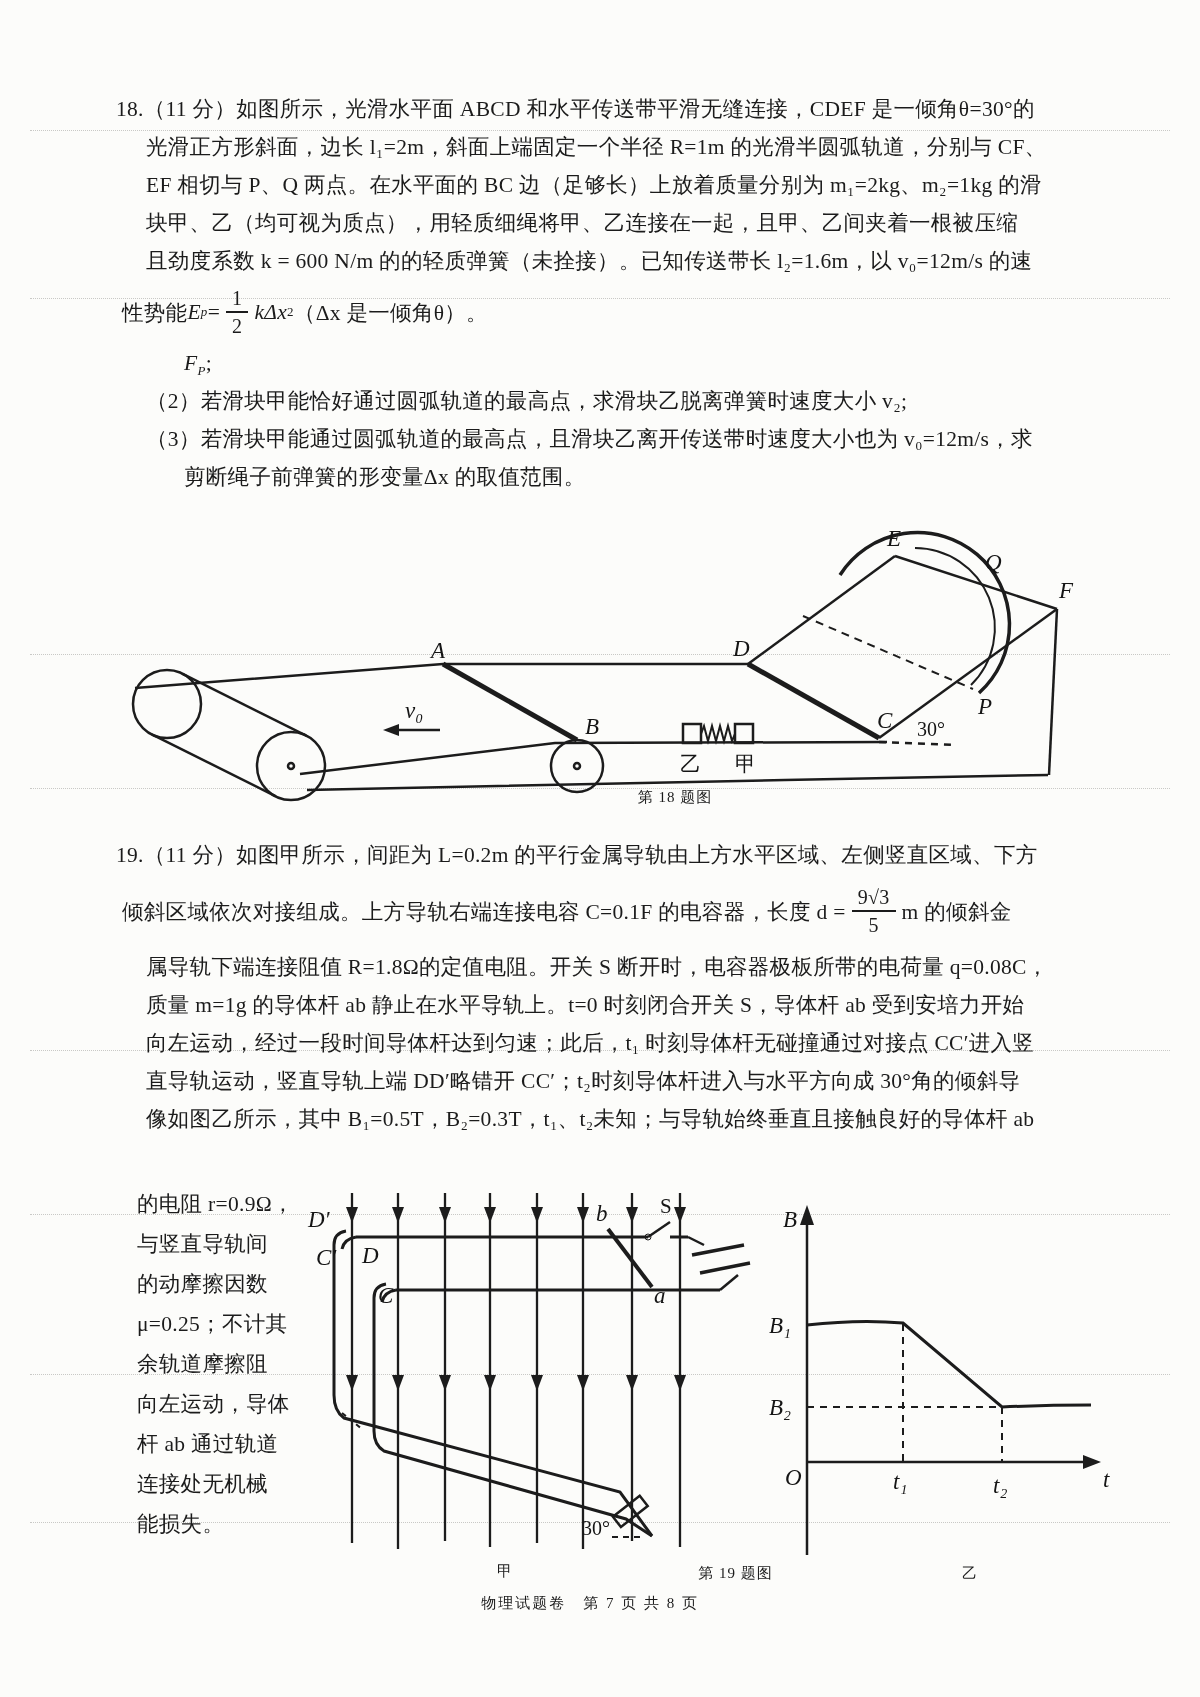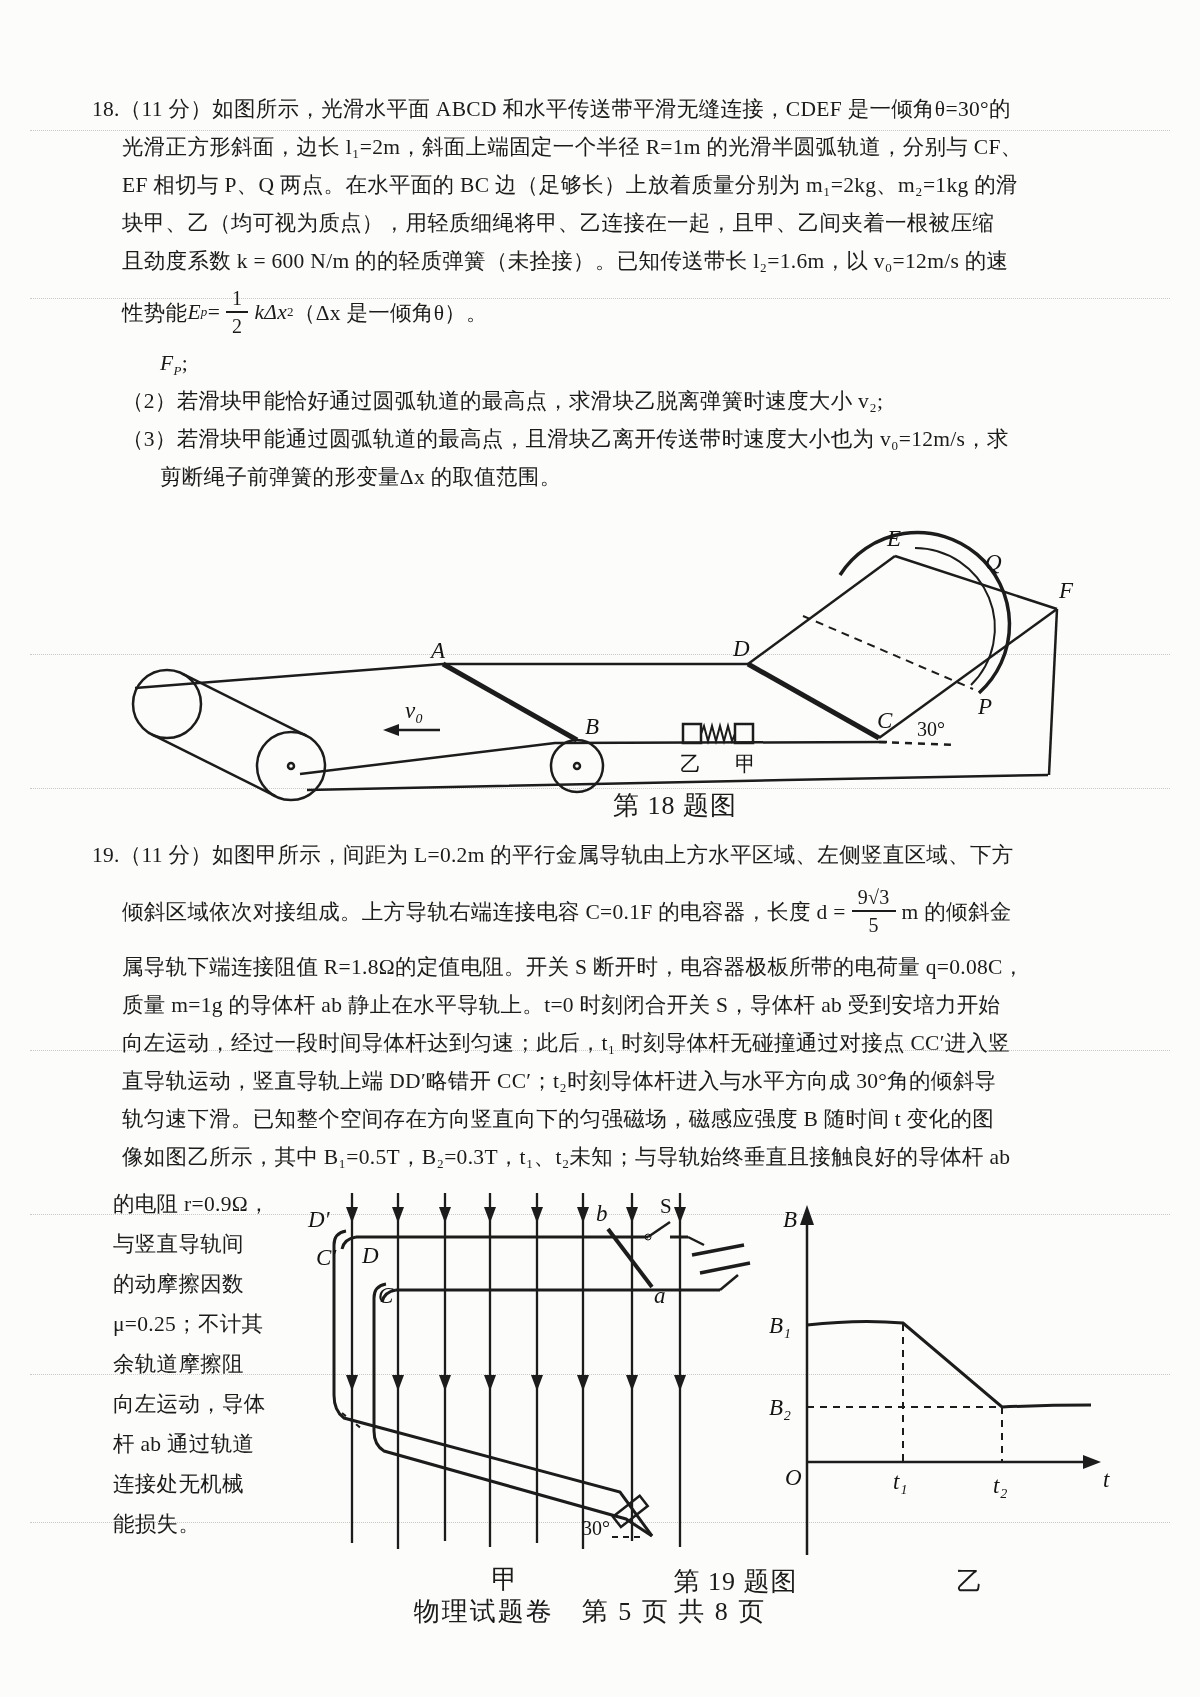--- a/index.html
+++ b/index.html
@@ -2,33 +2,33 @@
 <html><head>
 <meta charset="utf-8">
 <style>
   html,body{margin:0;padding:0;background:#e8e8e6;}
   .page{
     position:relative;width:1200px;height:1697px;margin:0 auto;
     background:#fcfcfa;overflow:hidden;
     font-family:"Liberation Serif","DejaVu Serif",serif;color:#1b1b1b;
   }
   .para{position:absolute;}
-  .ln{height:38px;line-height:38px;white-space:nowrap;font-size:21.5px;letter-spacing:.3px;}
+  .ln{height:38px;line-height:38px;white-space:nowrap;font-size:21.5px;letter-spacing:.3px;margin-left:24px;}
   .ind{padding-left:30px;}
   .ind2{padding-left:68px;}
   .fline{display:flex;align-items:center;white-space:nowrap;font-size:21.5px;letter-spacing:.3px;}
   .h64{height:64px;}
   .h74{height:74px;}
   i.v{font-style:italic;font-size:21.5px;}
   sub.vs{font-size:13px;font-style:italic;}
   sup.vp{font-size:13px;}
   .frac{display:inline-flex;flex-direction:column;align-items:center;margin:0 6px;line-height:1;font-size:20px;}
   .frac .fn{padding:0 6px 3px;border-bottom:2px solid #1b1b1b;}
   .frac .fd{padding-top:3px;}
-  .cap{position:absolute;font-size:26px;letter-spacing:1px;text-align:center;}
+  .cap{position:absolute;font-size:15px;letter-spacing:1px;text-align:center;}
   .col .ln{height:40px;line-height:40px;}
   svg{position:absolute;overflow:visible;}
   svg line,svg path,svg polyline,svg circle,svg rect{stroke:#1c1c1c;fill:none;}
   .sl{font-size:23px;font-style:italic;fill:#151515;font-family:"Liberation Serif","DejaVu Serif",serif;}
   .sc{font-size:21px;font-style:normal;fill:#151515;font-family:"Liberation Serif","DejaVu Serif",serif;}
   .ss{font-size:20px;font-style:normal;fill:#151515;font-family:"Liberation Serif","DejaVu Serif",serif;}
   .dots{position:absolute;left:30px;right:30px;border-top:1px dotted #c9c9c6;height:0;}
 </style>
 </head>
 <body>
@@ -145,21 +145,20 @@
         <span class="frac">
           <span class="fn">9√3</span>
           <span class="fd">5</span>
         </span>
         <span> m 的倾斜金</span>
     </div>
     <div class="ln ind">属导轨下端连接阻值 R=1.8Ω的定值电阻。开关 S 断开时，电容器极板所带的电荷量 q=0.08C，</div>
     <div class="ln ind">质量 m=1g 的导体杆 ab 静止在水平导轨上。t=0 时刻闭合开关 S，导体杆 ab 受到安培力开始</div>
     <div class="ln ind">向左运动，经过一段时间导体杆达到匀速；此后，t₁ 时刻导体杆无碰撞通过对接点 CC′进入竖</div>
     <div class="ln ind">直导轨运动，竖直导轨上端 DD′略错开 CC′；t₂时刻导体杆进入与水平方向成 30°角的倾斜导</div>
-    <div class="ln ind">轨匀速下滑。已知整个空间存在方向竖直向下的匀强磁场，磁感应强度 B 随时间 t 变化的图</div>
     <div class="ln ind">像如图乙所示，其中 B₁=0.5T，B₂=0.3T，t₁、t₂未知；与导轨始终垂直且接触良好的导体杆 ab</div>
   </div>
 
   <div class="para col" style="left:113px;top:1184px;width:185px">
     <div class="ln">的电阻 r=0.9Ω，</div>
     <div class="ln">与竖直导轨间</div>
     <div class="ln">的动摩擦因数</div>
     <div class="ln">μ=0.25；不计其</div>
     <div class="ln">余轨道摩擦阻</div>
     <div class="ln">向左运动，导体</div>
@@ -260,15 +259,15 @@
     <text class="sl" x="50" y="370">O</text>
     <text class="sl" x="158" y="374">t₁</text>
     <text class="sl" x="258" y="378">t₂</text>
     <text class="sl" x="368" y="372">t</text>
   </svg>
 
   <div class="cap" style="left:455px;top:1562px;width:100px">甲</div>
   <div class="cap" style="left:638px;top:1564px;width:195px">第 19 题图</div>
   <div class="cap" style="left:925px;top:1564px;width:90px">乙</div>
 
-  <div class="cap" style="left:330px;top:1594px;width:520px;letter-spacing:2px">物理试题卷　第 5 页 共 8 页</div>
+  <div class="cap" style="left:330px;top:1594px;width:520px;letter-spacing:2px">物理试题卷　第 7 页 共 8 页</div>
 
 </div>
 
 </body></html>

